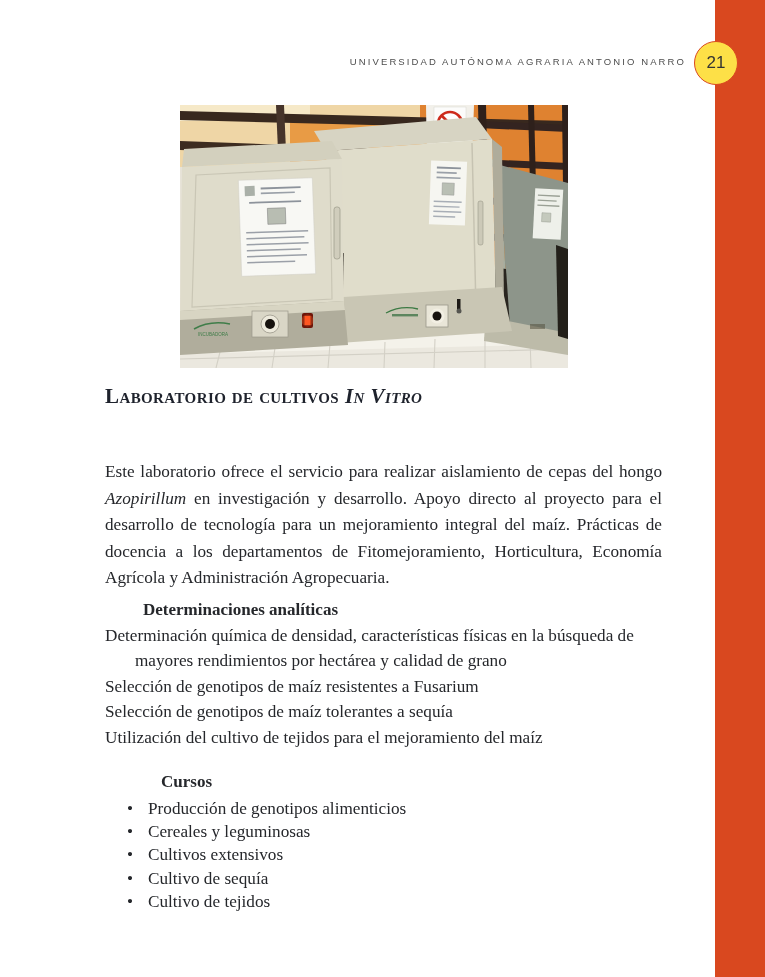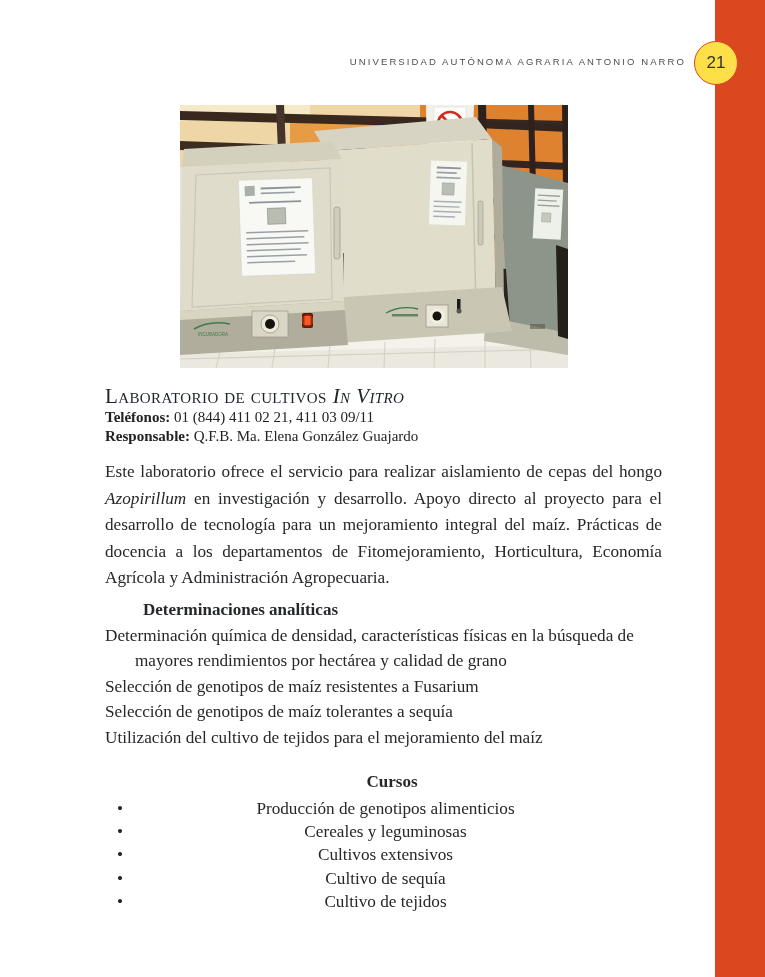--- a/index.html
+++ b/index.html
@@ -55,21 +55,21 @@
     position: absolute;
     left: 180px; top: 105px;
     width: 388px; height: 263px;
     z-index: 2;
   }
   .photo svg { display: block; width: 100%; height: 100%; }
   .lab-title {
     position: absolute;
     left: 105px; top: 384px;
     font-size: 21px;
-    font-weight: normal;
+    font-weight: bold;
     font-variant: small-caps;
     letter-spacing: 0.4px;
     color: var(--title-text);
     z-index: 2;
   }
   .lab-title .species { font-style: italic; margin-left: 6px; }
   .contact {
     position: absolute;
     left: 105px; top: 408px;
     font-size: 15px;
@@ -101,26 +101,25 @@
   .determinations h2, .courses h2 {
     font-size: 17px;
     font-weight: bold;
     line-height: 25.6px;
     color: var(--body-text);
     margin-left: 38px;
   }
   .det-item { padding-left: 30px; text-indent: -30px; }
   .courses {
     position: absolute;
-    left: 113px; top: 770px;
+    left: 123px; top: 770px;
     width: 520px;
     font-size: 17.2px;
     color: var(--body-text);
     z-index: 2;
-    text-align: center;
   }
   .courses h2 { line-height: 24px; margin-bottom: 3px; }
   .courses ul { list-style: none; }
   .courses li {
     position: relative;
     padding-left: 25px;
     line-height: 23.2px;
   }
   .courses li::before {
     content: "\2022";
@@ -259,30 +258,20 @@
       </g>
 
       <polygon points="376,140 388,144 388,234 378,231" fill="#23201a"></polygon>
     </svg>
   </div>
 
   <h1 class="lab-title">
     <span>Laboratorio de cultivos</span><span class="species">In Vitro</span>
   </h1>
 
-  <div class="contact">
-    <div class="contact-line">
-      <span class="b">Teléfonos:</span>
-      <span>01 (844) 411 02 21, 411 03 09/11</span>
-    </div>
-    <div class="contact-line">
-      <span class="b">Responsable:</span>
-      <span>Q.F.B. Ma. Elena González Guajardo</span>
-    </div>
-  </div>
 
   <p class="description"><span>Este laboratorio ofrece el servicio para realizar aislamiento de cepas del hongo </span><i>Azopirillum</i><span> en investigación y desarrollo. Apoyo directo al proyecto para el desarrollo de tecnología para un mejoramiento integral del maíz. Prácticas de docencia a los departamentos de Fitomejoramiento, Horticultura, Economía Agrícola y Administración Agropecuaria.</span></p>
 
   <section class="determinations">
     <h2>Determinaciones analíticas</h2>
     <div class="det-item">Determinación química de densidad, características físicas en la búsqueda de mayores rendimientos por hectárea y calidad de grano</div>
     <div class="det-item">Selección de genotipos de maíz resistentes a Fusarium</div>
     <div class="det-item">Selección de genotipos de maíz tolerantes a sequía</div>
     <div class="det-item">Utilización del cultivo de tejidos para el mejoramiento del maíz</div>
   </section>

